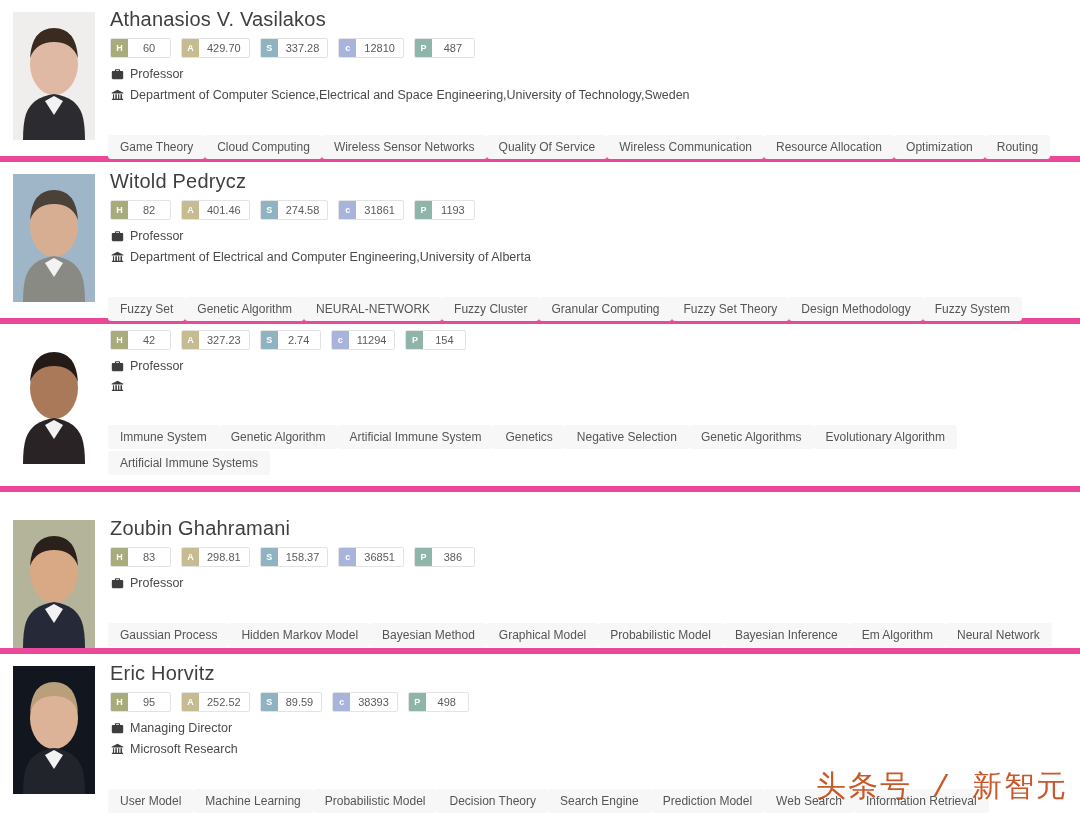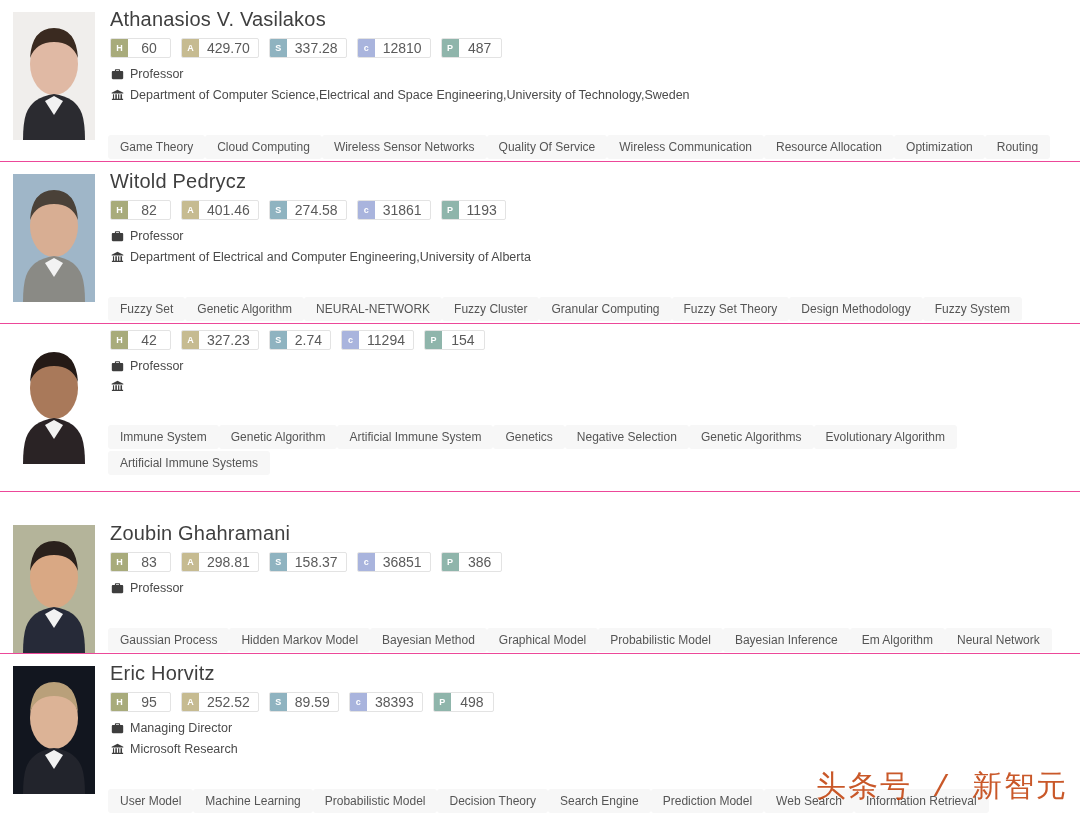--- a/index.html
+++ b/index.html
@@ -18,21 +18,21 @@
 
   #scholar-list {
     width: 1080px;
   }
 
   .scholar-row {
     position: relative;
     display: flex;
     align-items: flex-start;
     background: #ffffff;
-    border-bottom: 1px solid #ec4899;
+    border-bottom: 6px solid #ec4899;
     box-sizing: border-box;
   }
   .scholar-row.row-0 { height: 162px; }
   .scholar-row.row-1 { height: 162px; }
   .scholar-row.row-2 { height: 168px; }
   .scholar-row.row-3 { height: 162px; align-items: flex-end; }
   .scholar-row.row-4 { height: 165px; border-bottom: none; }
 
   .avatar-cell {
     width: 108px;
@@ -90,21 +90,21 @@
     font-size: 9px;
     font-weight: 700;
     color: #ffffff;
     letter-spacing: 0;
   }
   .metric .m-val {
     display: flex;
     align-items: center;
     justify-content: center;
     padding: 0 8px;
-    font-size: 14px;
+    font-size: 11px;
     color: #5a5a5a;
     min-width: 26px;
     white-space: nowrap;
   }
 
   .meta-line {
     display: flex;
     align-items: center;
     gap: 6px;
     margin: 0 0 5px 2px;

